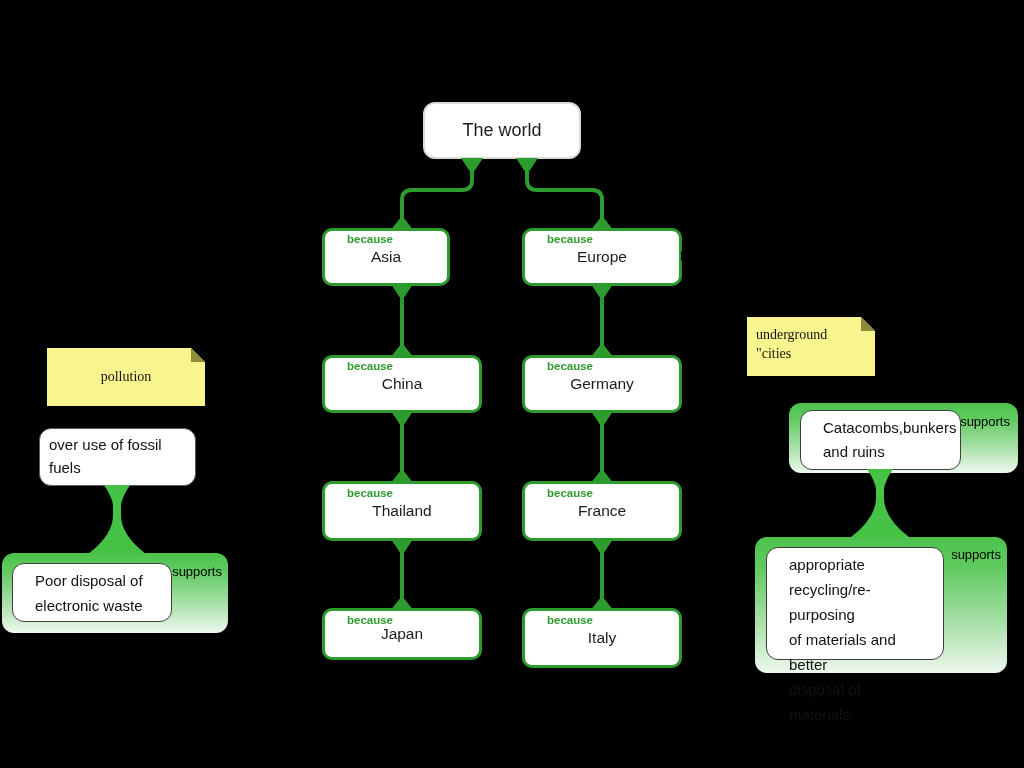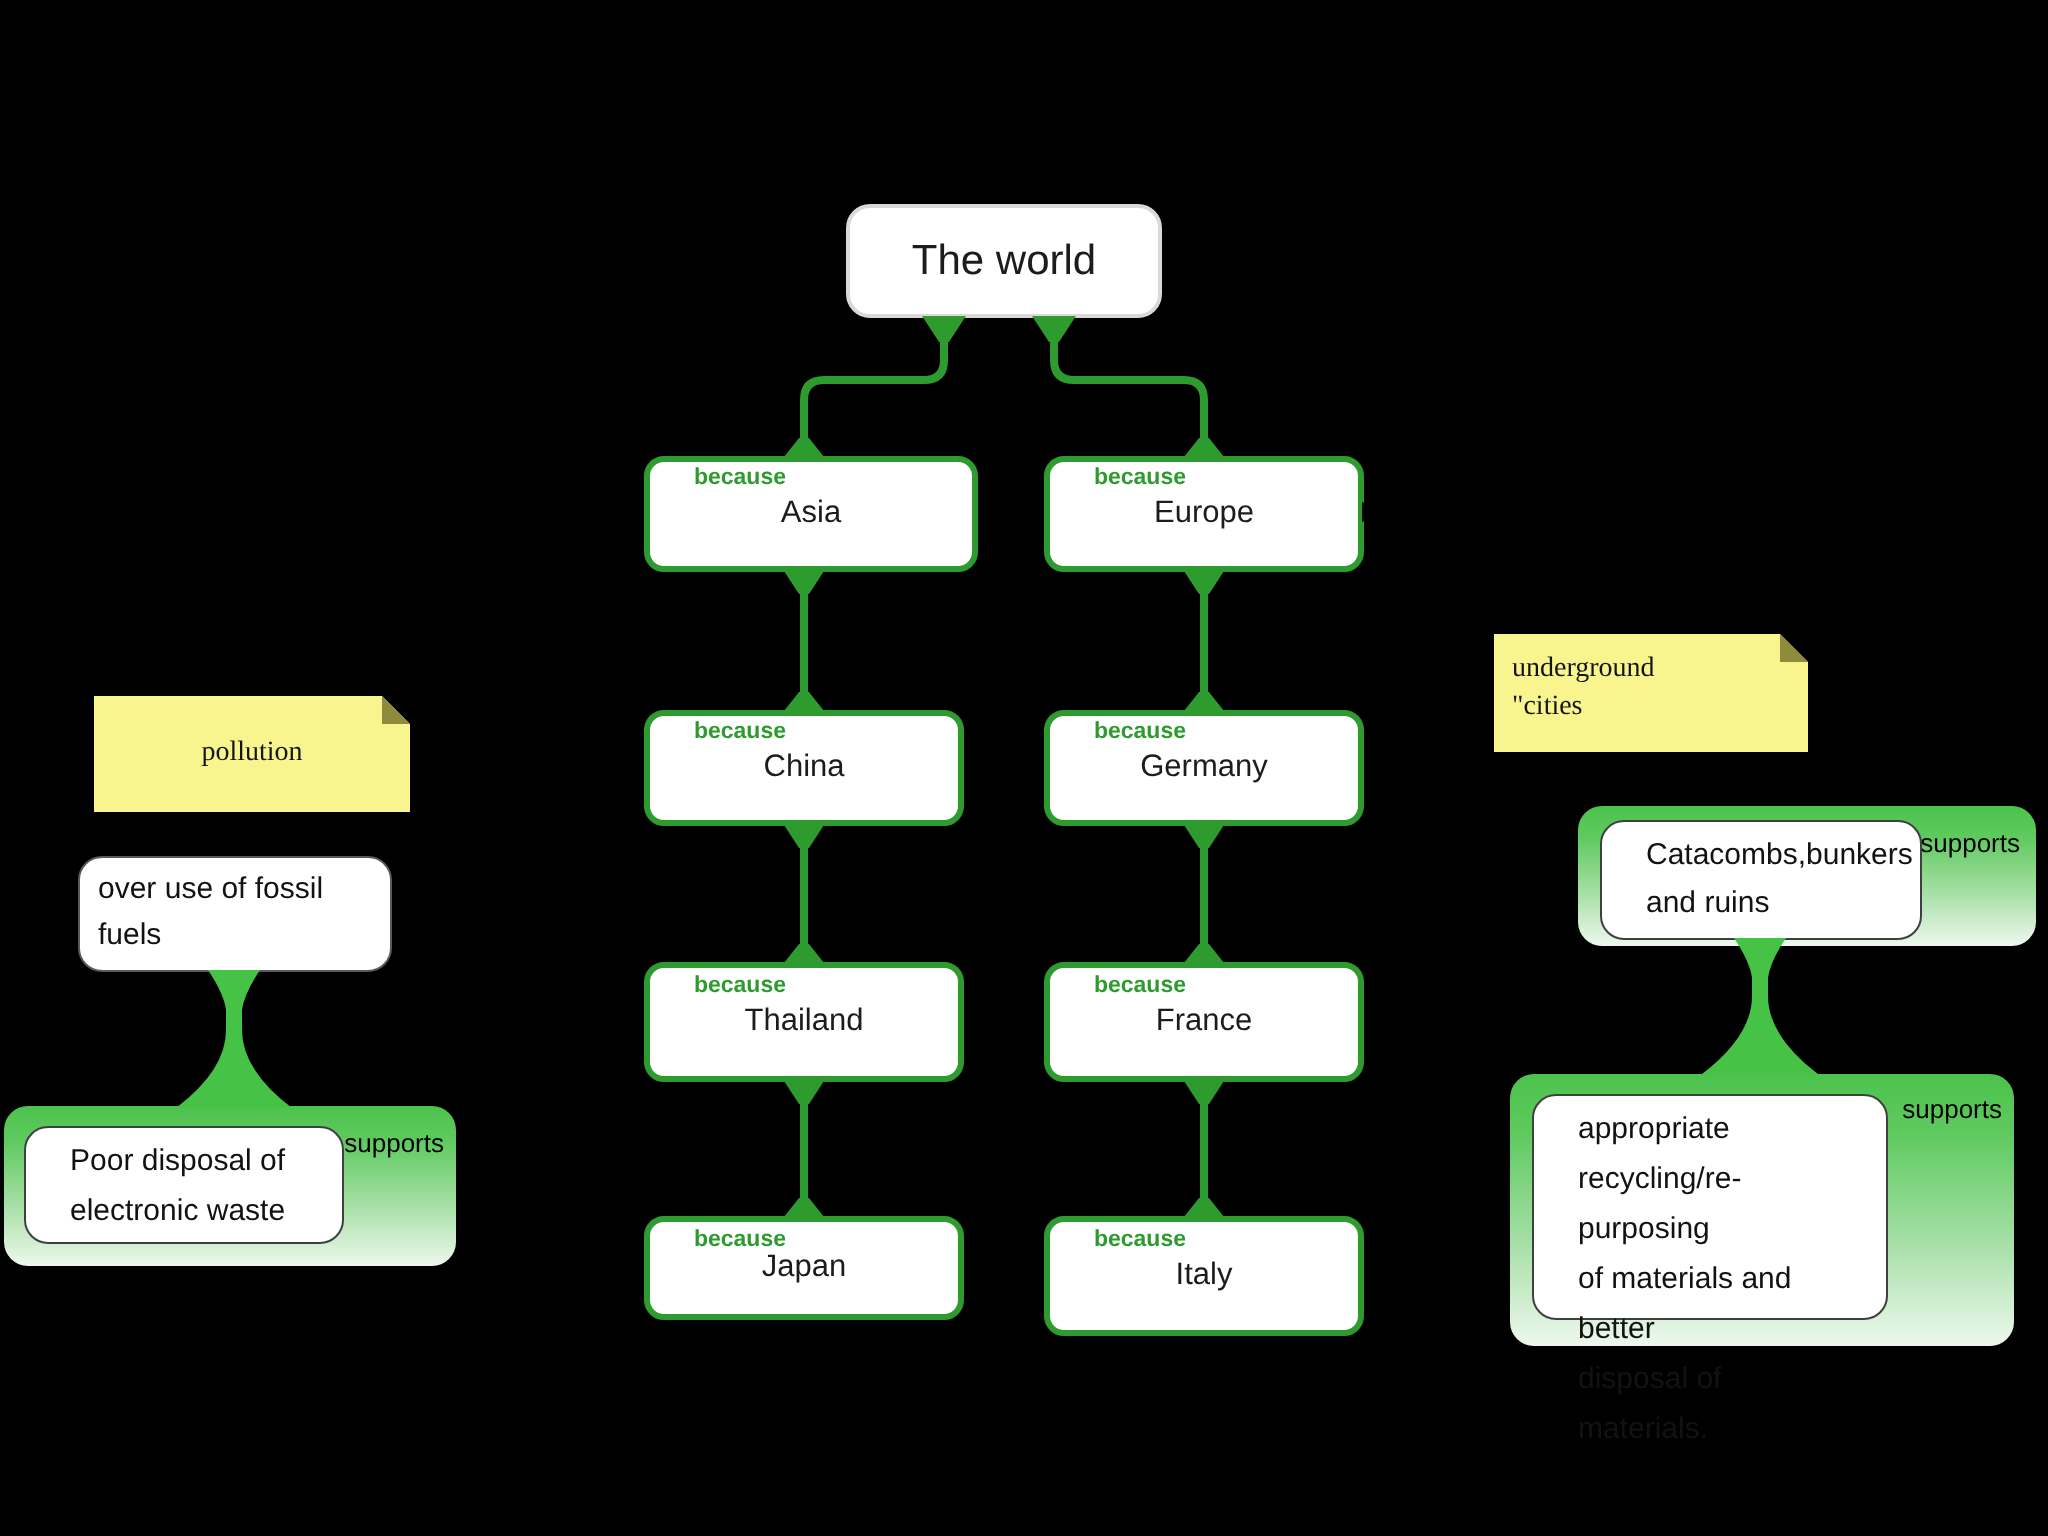--- a/index.html
+++ b/index.html
@@ -10,21 +10,21 @@
   .node {
     position:absolute; box-sizing:border-box; background:#ffffff;
     border:3px solid #2e9b2e; border-radius:10px;
     display:flex; align-items:center; justify-content:center;
     font-size:15.5px; color:#1c1c1c;
   }
   .root-node {
     position:absolute; box-sizing:border-box; background:#ffffff;
     border:2px solid #d9d9d9; border-radius:12px;
     display:flex; align-items:center; justify-content:center;
-    font-size:21px; color:#1c1c1c;
+    font-size:18px; color:#1c1c1c;
   }
   .because {
     position:absolute; color:#2e9b2e; font-weight:bold; font-size:11.5px;
     line-height:12px; white-space:nowrap;margin-top:24px;
   }
   .note {
     position:absolute; background:#f8f58f; color:#151515;
     font-family:cursive; font-size:14px;
     clip-path: polygon(0 0, calc(100% - 14px) 0, 100% 14px, 100% 100%, 0 100%);
   }
@@ -56,21 +56,21 @@
 </head>
 <body>
 
 <div id="canvas">
 
   <div class="note" style="left:47px; top:348px; width:158px; height:58px;">
     <div class="note-fold"></div>
     <div class="note-text-center">pollution</div>
   </div>
 
-  <div class="note" style="left:747px; top:317px; width:157px; height:59px;">
+  <div class="note" style="left:747px; top:317px; width:128px; height:59px;">
     <div class="note-fold"></div>
     <div class="note-text-left">underground
 "cities</div>
   </div>
 
   <div class="reason-box" style="left:39px; top:428px; width:157px; height:58px;">over use of fossil
 fuels</div>
 
   <div class="gcontainer" style="left:2px; top:553px; width:226px; height:80px;">
     <div class="support-tag" style="top:12px; right:6px;">supports</div>
@@ -87,21 +87,21 @@
   <div class="gcontainer" style="left:755px; top:537px; width:252px; height:136px;">
     <div class="support-tag" style="top:11px; right:6px;">supports</div>
   </div>
   <div class="inner-box" style="left:766px; top:547px; width:178px; height:113px; line-height:25px; padding-top:4px;">appropriate
 recycling/re-purposing
 of materials and better
 disposal of materials.</div>
 
   <div class="root-node" style="left:423px; top:102px; width:158px; height:57px;">The world</div>
 
-  <div class="node" style="left:322px; top:228px; width:167px; height:58px;">Asia</div>
+  <div class="node" style="left:322px; top:228px; width:128px; height:58px;">Asia</div>
   <div class="node" style="left:322px; top:355px; width:160px; height:58px;">China</div>
 
   <div class="node" style="left:522px; top:228px; width:160px; height:58px;">Europe</div>
   <div class="node" style="left:522px; top:355px; width:160px; height:58px;">Germany</div>
 
   <div class="node" style="left:322px; top:481px; width:160px; height:60px;">Thailand</div>
   <div class="node" style="left:522px; top:481px; width:160px; height:60px;">France</div>
 
   <div class="node" style="left:322px; top:608px; width:160px; height:52px;">Japan</div>
   <div class="node" style="left:522px; top:608px; width:160px; height:60px;">Italy</div>

